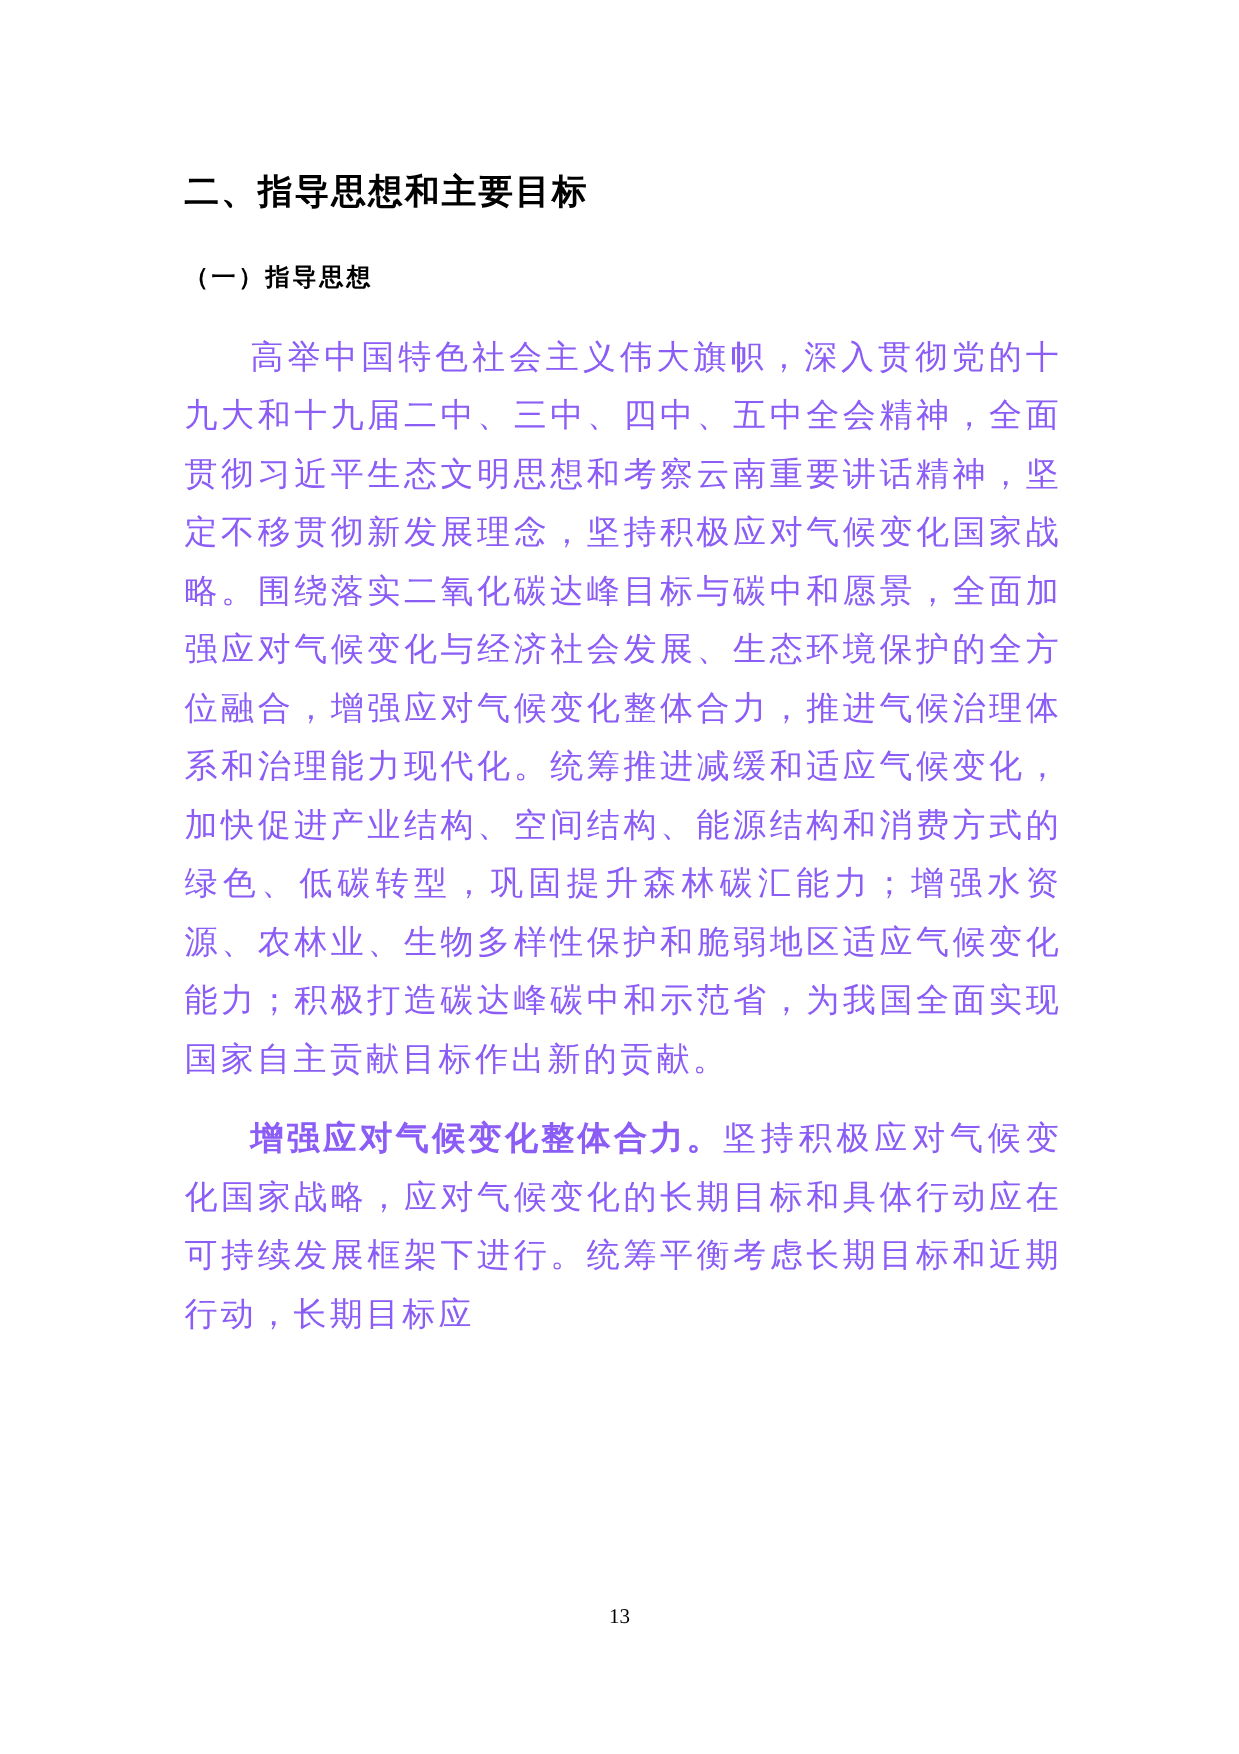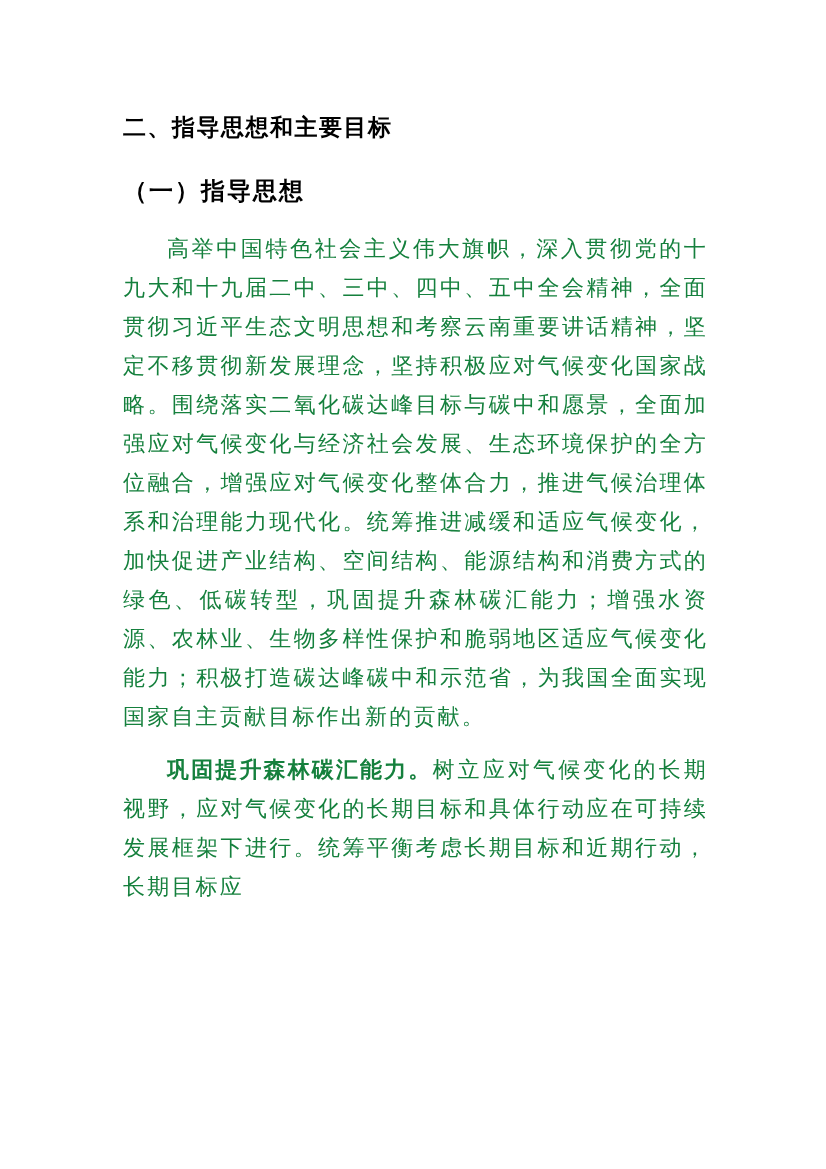--- a/index.html
+++ b/index.html
@@ -29,35 +29,35 @@
   .doc-heading {
     font-family: "Liberation Sans", "DejaVu Sans", sans-serif;
     font-size: 23px;
     font-weight: bold;
     letter-spacing: 1.5px;
     margin-bottom: 32px;
     color: #000000;
   }
   .doc-subheading {
     font-family: "Liberation Serif", "DejaVu Serif", serif;
-    font-size: 24px;
+    font-size: 16px;
     font-weight: bold;
     letter-spacing: 2px;
     margin-top: 24px;
     margin-bottom: 22px;
     color: #000000;
   }
   .doc-paragraph {
     font-size: 22px;
     line-height: 39px;
     letter-spacing: 2.2px;
     text-align: justify;
     text-indent: 2em;
     margin-bottom: 14px;
-    color: #15803d;
+    color: #8b5cf6;
   }
   .doc-paragraph .lead {
     font-weight: bold;
     font-family: "Liberation Sans", "DejaVu Sans", sans-serif;
     letter-spacing: 1.2px;
   }
   .page-number {
     position: absolute;
     bottom: 82px;
     left: 0;
@@ -75,17 +75,18 @@
   <div class="content">
 
     <div class="doc-heading">二、指导思想和主要目标</div>
 
     <div class="doc-subheading">（一）指导思想</div>
 
     <p class="doc-paragraph"><span>高举中国特色社会主义伟大旗帜，深入贯彻党的十九大和十九届二中、三中、四中、五中全会精神，全面贯彻习近平生态文明思想和考察云南重要讲话精神，坚定不移贯彻新发展理念，坚持积极应对气候变化国家战略。围绕落实二氧化碳达峰目标与碳中和愿景，全面加强应对气候变化与经济社会发展、生态环境保护的全方位融合，增强应对气候变化整体合力，推进气候治理体系和治理能力现代化。统筹推进减缓和适应气候变化，加快促进产业结构、空间结构、能源结构和消费方式的绿色、低碳转型，巩固提升森林碳汇能力；增强水资源、农林业、生物多样性保护和脆弱地区适应气候变化能力；积极打造碳达峰碳中和示范省，为我国全面实现国家自主贡献目标作出新的贡献。</span></p>
 
 
 
-    <p class="doc-paragraph"><span class="lead">巩固提升森林碳汇能力。</span><span>树立应对气候变化的长期视野，应对气候变化的长期目标和具体行动应在可持续发展框架下进行。统筹平衡考虑长期目标和近期行动，长期目标应</span></p>
+    <p class="doc-paragraph"><span class="lead">增强应对气候变化整体合力。</span><span>坚持积极应对气候变化国家战略，应对气候变化的长期目标和具体行动应在可持续发展框架下进行。统筹平衡考虑长期目标和近期行动，长期目标应</span></p>
 
   </div>
 
+  <div class="page-number">13</div>
 </div>
 
 </body></html>

